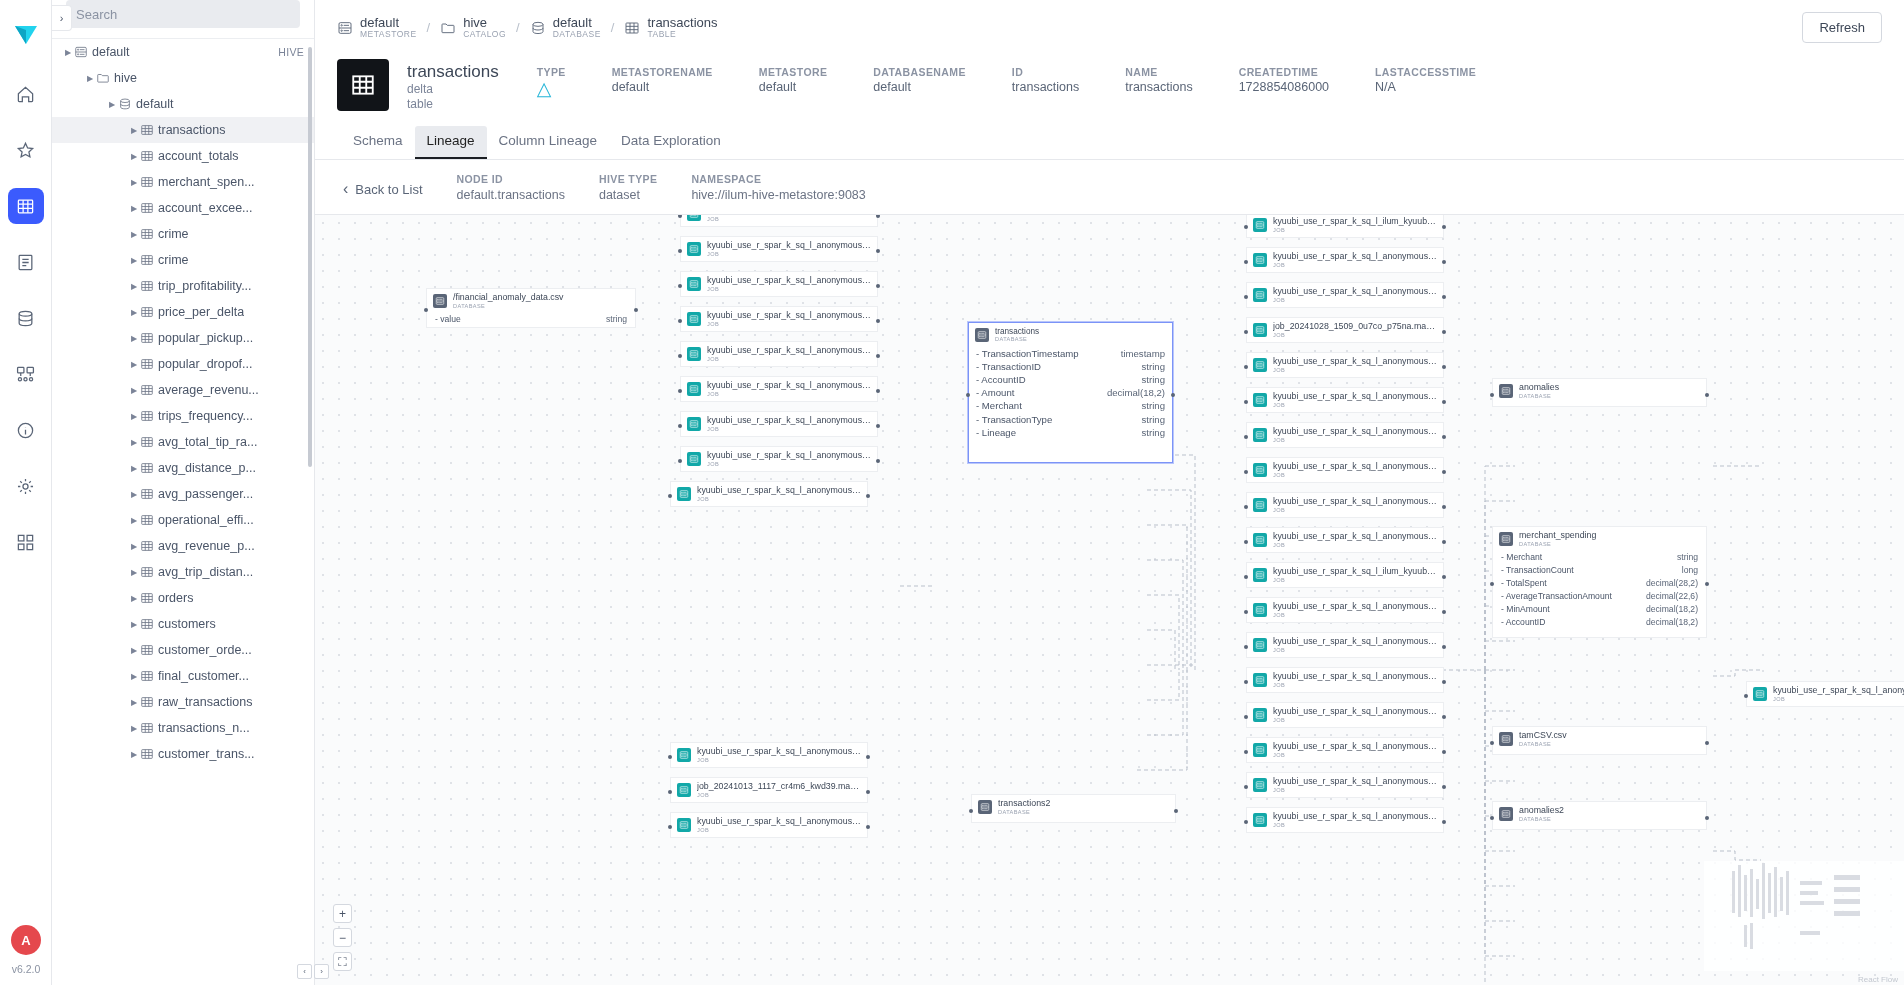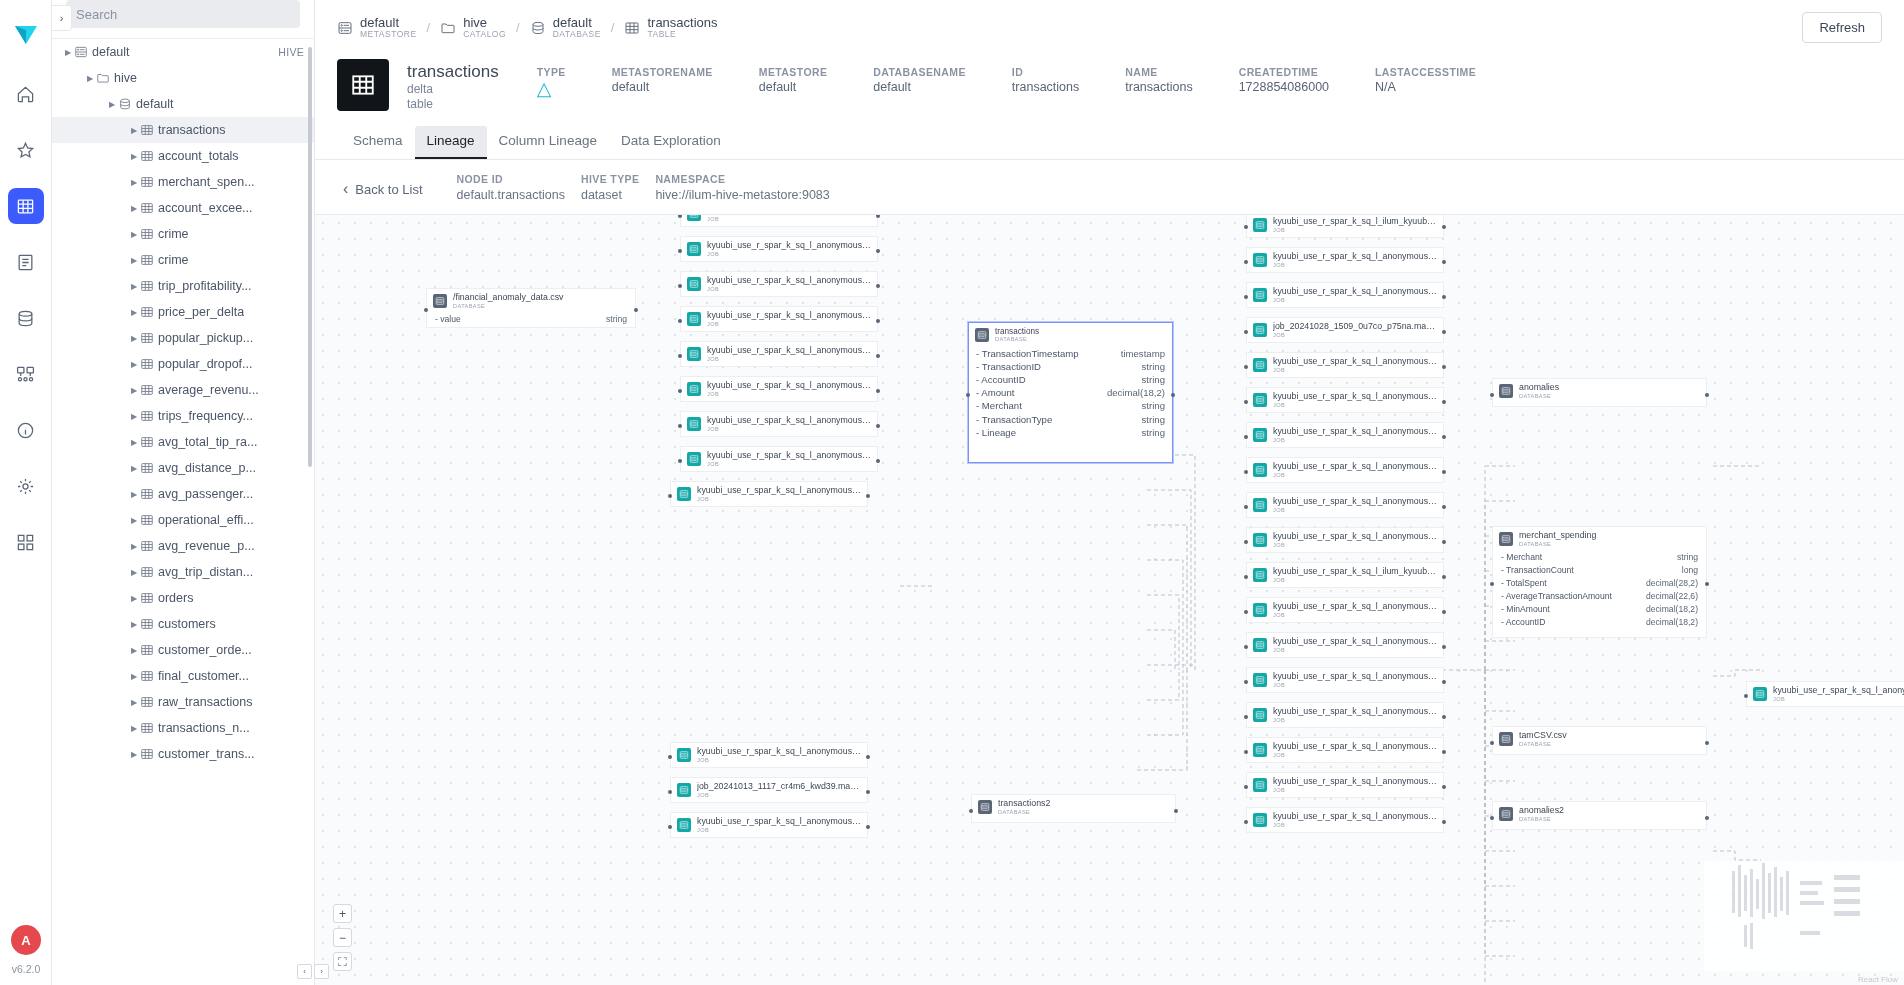--- a/index.html
+++ b/index.html
@@ -646,21 +646,21 @@
         <div class="tab active">Lineage</div>
         <div class="tab">Column Lineage</div>
         <div class="tab">Data Exploration</div>
       </div>
 
     <div class="lineage-bar">
       <div class="back">
         <span style="font-size:16px;">‹</span>
         <span>Back to List</span>
       </div>
-      <div id="lineage-fields" style="display:flex;gap:16px;">
+      <div id="lineage-fields" style="display:flex;gap:34px;">
           <div class="li-col">
             <div class="li-k">NODE ID</div>
             <div class="li-v">default.transactions</div>
           </div>
           <div class="li-col">
             <div class="li-k">HIVE TYPE</div>
             <div class="li-v">dataset</div>
           </div>
           <div class="li-col">
             <div class="li-k">NAMESPACE</div>

